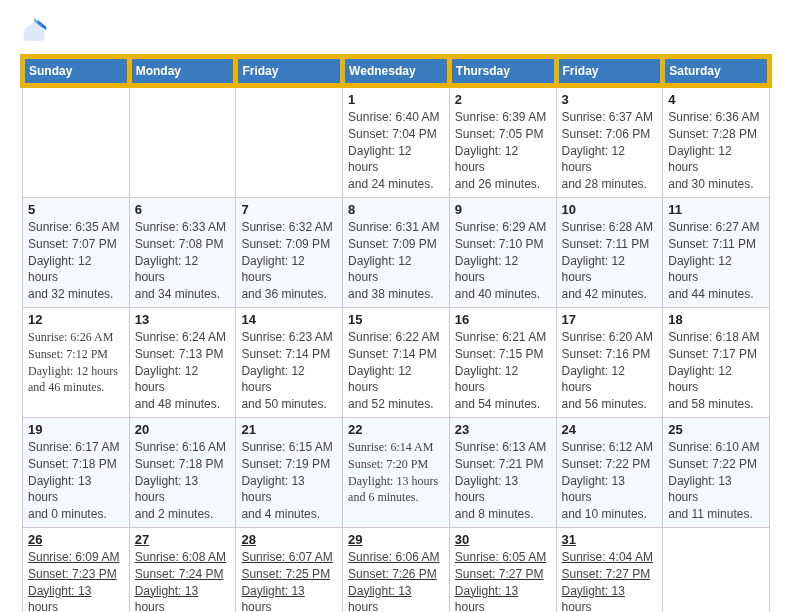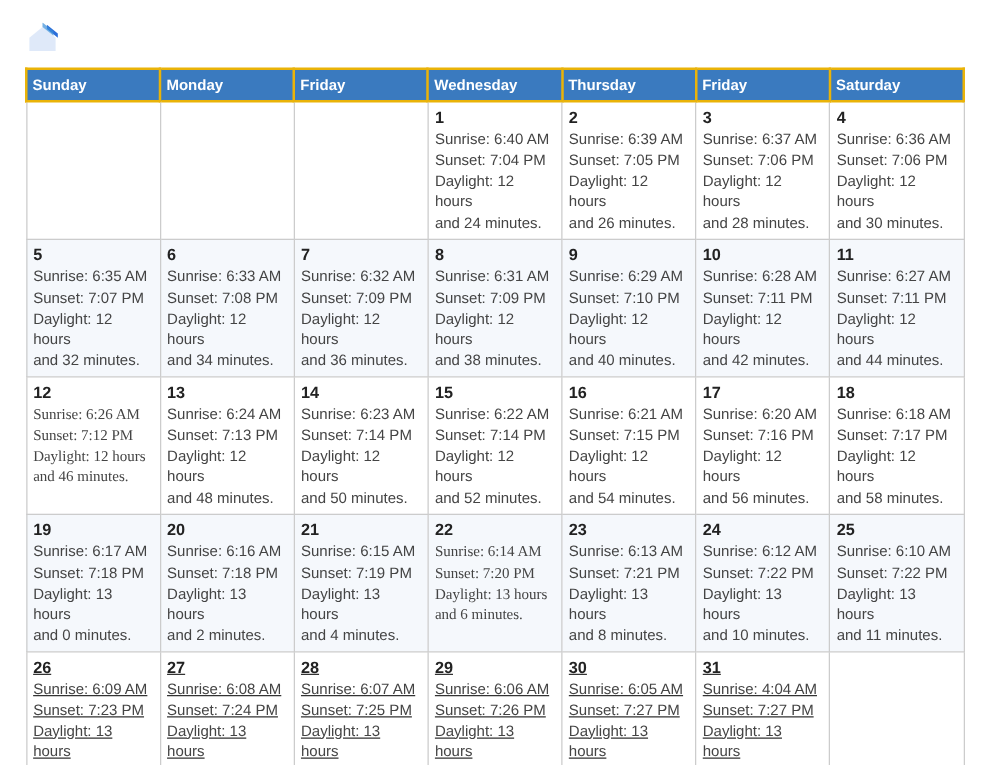--- a/index.html
+++ b/index.html
@@ -68,21 +68,21 @@
       width: 100%;
       table-layout: fixed;
     }
     .calendar th {
       background: #3a7abf;
       color: #fff;
       font-size: 12px;
       font-weight: bold;
       padding: 5px 4px;
       text-align: left;
-      border: 2px solid #eab308;
+      border: 5px solid #eab308;
     }
     .calendar td {
       border: 1px solid #ccc;
       vertical-align: top;
       padding: 4px 5px;
       font-size: 9.5px;
       color: #333;
       background: #fff;
       height: 80px;
     }
@@ -171,21 +171,21 @@
           <td>
             <span class="day-num">3</span>
             <div class="day-info" style="white-space: pre-line;">Sunrise: 6:37 AM
 Sunset: 7:06 PM
 Daylight: 12 hours
 and 28 minutes.</div>
           </td>
           <td>
             <span class="day-num">4</span>
             <div class="day-info" style="white-space: pre-line;">Sunrise: 6:36 AM
-Sunset: 7:06 PM
+Sunset: 7:28 PM
 Daylight: 12 hours
 and 30 minutes.</div>
           </td>
         </tr>
         <tr>
           <td>
             <span class="day-num">5</span>
             <div class="day-info" style="white-space: pre-line;">Sunrise: 6:35 AM
 Sunset: 7:07 PM
 Daylight: 12 hours

